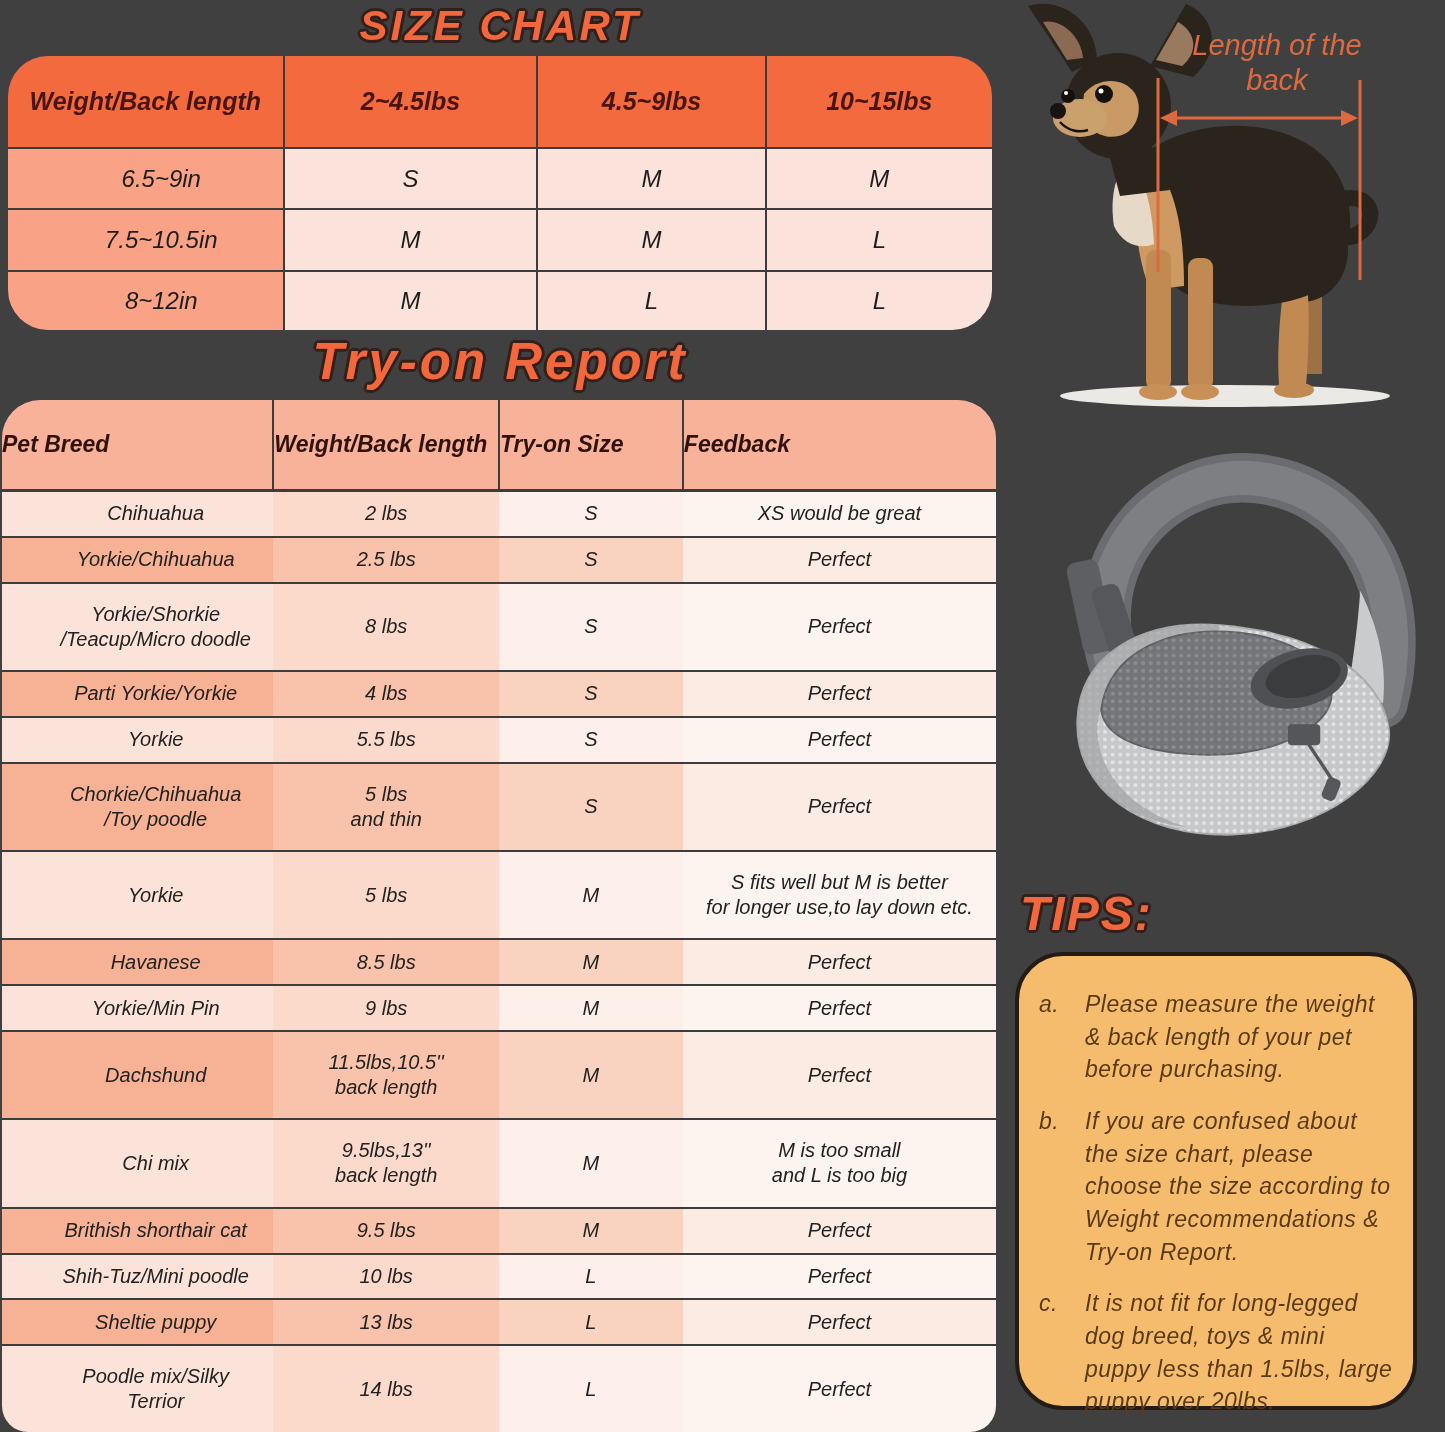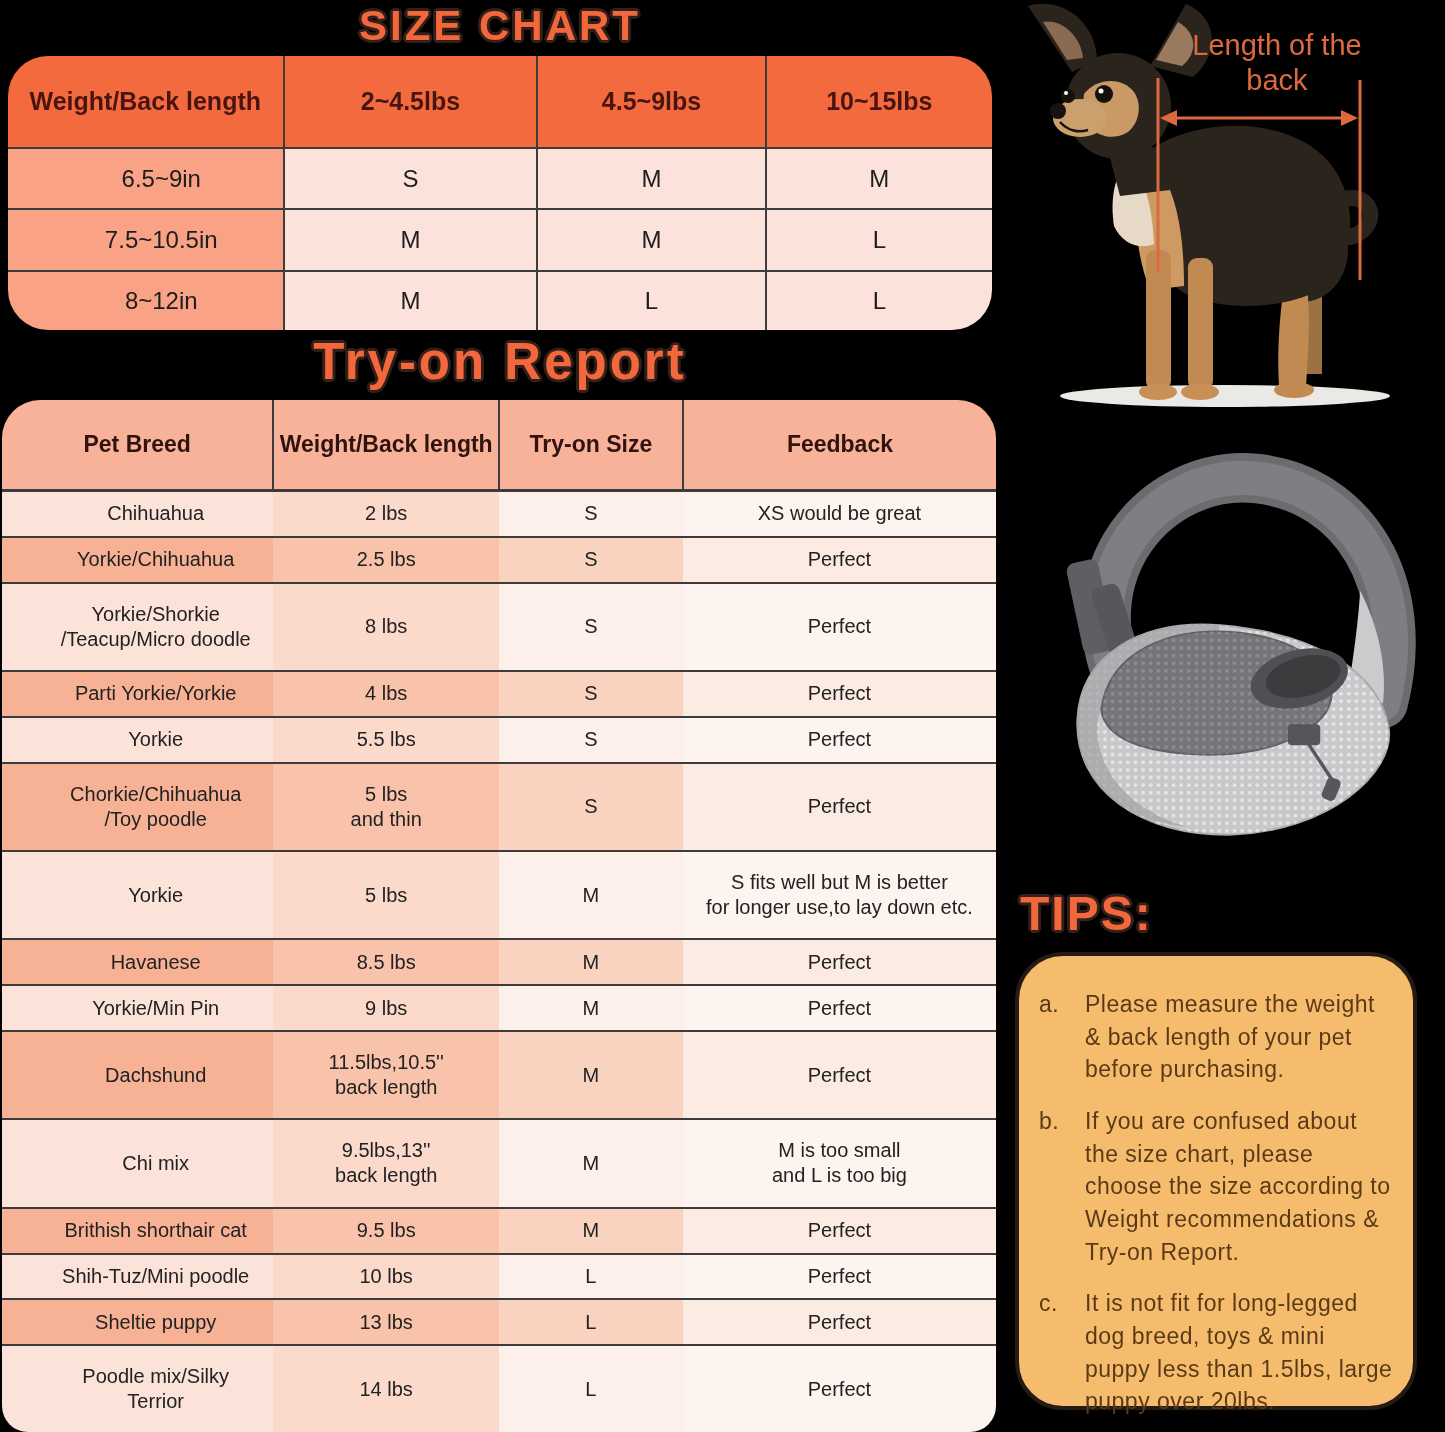--- a/index.html
+++ b/index.html
@@ -1,18 +1,18 @@
 <!DOCTYPE html>
 <html style="--title_orange: #f2683c; --outline_dark: #33201a; --header_orange: #f26a3e; --salmon: #f9a285; --light_pink: #fbe3db; --tryon_header: #f8b29a; --row_light_1: #fce3d9; --row_light_2: #fbdacc; --row_light_3: #fdefe9; --row_light_4: #fdf3ef; --row_dark_1: #f7b194; --row_dark_2: #f9c2aa; --row_dark_3: #fad3c0; --row_dark_4: #fcebe2; --line_dark: #3c3c3c; --annotation_orange: #dd6a3f; --tips_bg: #f6bc6e; --tips_text: #5a3a16; --tips_border: #241c14;"><head>
 <meta charset="utf-8">
 <style>
   * { margin:0; padding:0; box-sizing:border-box; }
   html,body { background:#ffffff; }
   body { font-family:"Liberation Sans", sans-serif; }
-  .page { position:relative; width:1445px; height:1432px; background:#000000; overflow:hidden; }
+  .page { position:relative; width:1445px; height:1432px; background:#404040; overflow:hidden;font-style:italic; }
 
   
   .bubble-title {
     position:absolute; width:1000px; text-align:center;
     font-weight:bold; color:var(--title_orange);
     letter-spacing:3px;
     text-shadow:
       -2px -2px 0 var(--outline_dark), 2px -2px 0 var(--outline_dark),
       -2px 2px 0 var(--outline_dark), 2px 2px 0 var(--outline_dark),
       -3px 0 0 var(--outline_dark), 3px 0 0 var(--outline_dark),
@@ -45,21 +45,21 @@
   
   .tryon-wrap {
     position:absolute; left:2px; top:400px; width:994px; height:1032px;
     border-radius:38px 38px 26px 26px; overflow:hidden;
   }
   table.tryon { width:100%; height:100%; border-collapse:collapse; table-layout:fixed; }
   .tryon col.w1 { width:27.3%; } .tryon col.w2 { width:22.7%; }
   .tryon col.w3 { width:18.5%; } .tryon col.w4 { width:31.5%; }
   .tryon th {
     background:var(--tryon_header); color:#30120e;
-    height:90px; font-size:23px; font-weight:bold; text-align:center;
+    height:90px; font-size:23px; font-weight:bold; text-align:left;
     border-bottom:3px solid var(--line_dark);
   }
   .tryon th + th { border-left:2px solid var(--line_dark); }
   .tryon tbody td {
     white-space:pre-line; font-size:20px; color:#222;
     text-align:center; line-height:1.25;
     border-top:2px solid var(--line_dark);
   }
   .tryon tbody tr:first-child td { border-top:none; }
   .tryon td.c1 { text-align:center; padding-left:36px; }

